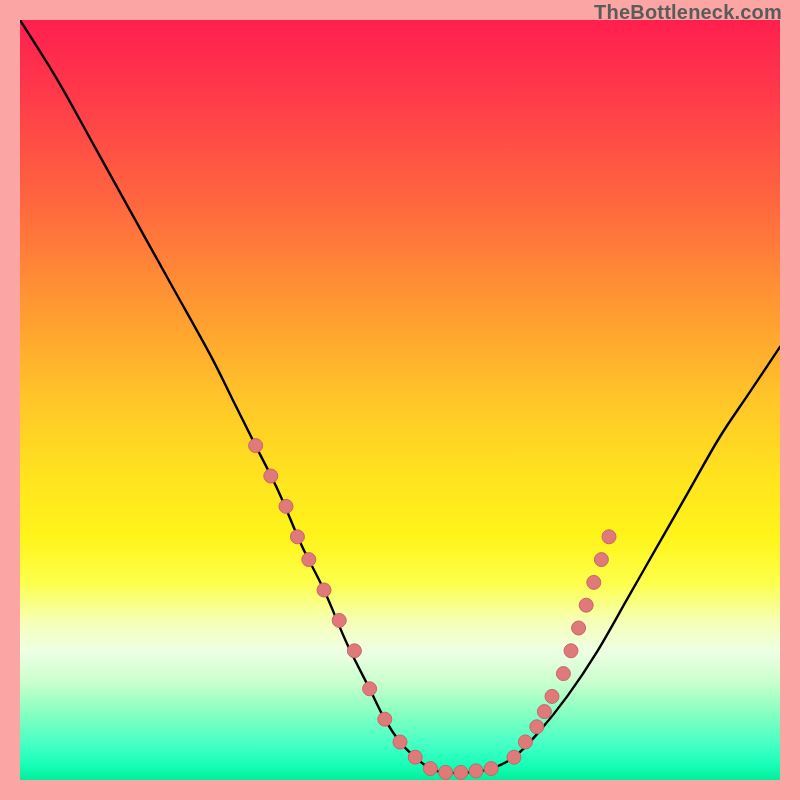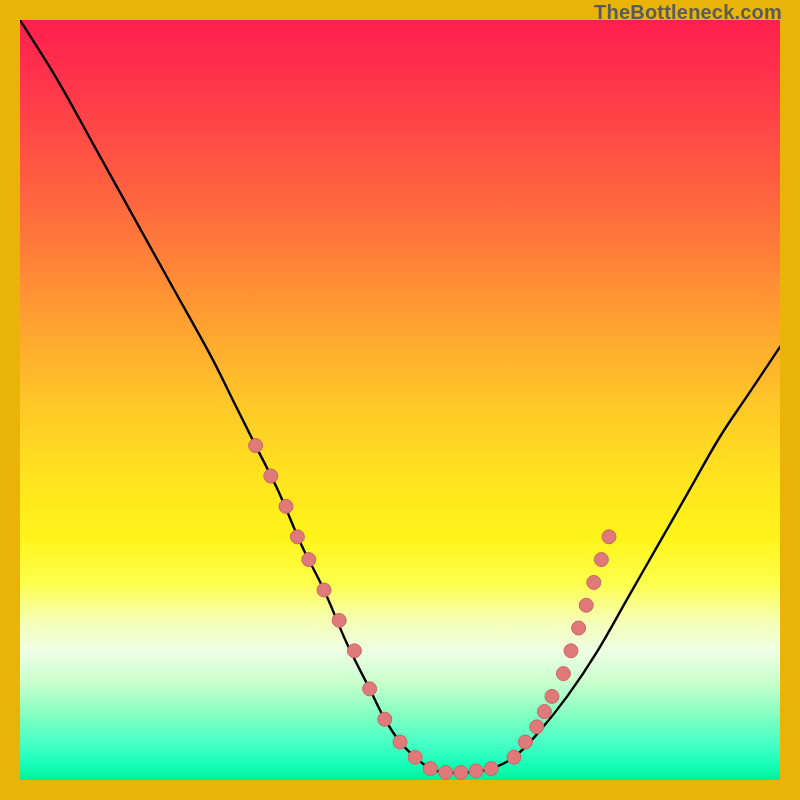--- a/index.html
+++ b/index.html
@@ -7,21 +7,21 @@
     padding: 0;
     width: 800px;
     height: 800px;
     background: #000;
     overflow: hidden;
   }
   .chart-wrap {
     position: relative;
     width: 800px;
     height: 800px;
-    background: #eab308;
+    background: #fca5a5;
   }
   .plot-area {
     position: absolute;
     left: 20px;
     top: 20px;
     width: 760px;
     height: 760px;
     background: linear-gradient(to bottom,
       #ff1f4e 0%,
       #ff3a4a 10%,

